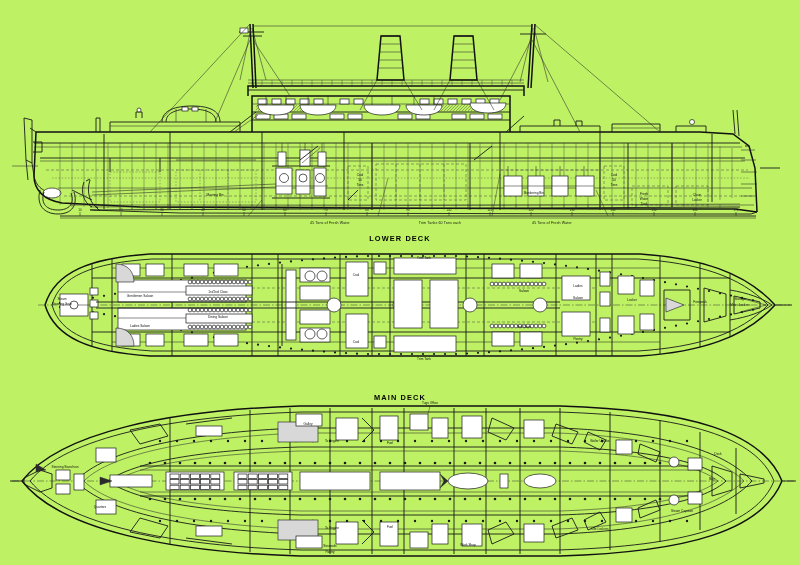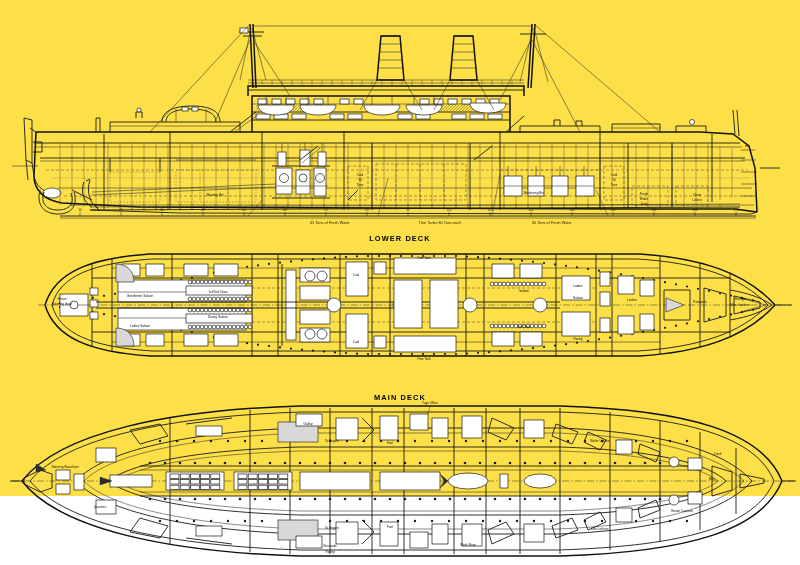--- a/index.html
+++ b/index.html
@@ -1,18 +1,18 @@
 <!DOCTYPE html>
 <html><head>
 <meta charset="utf-8">
 <style>
   html,body{margin:0;padding:0;background:#ffffff;}
   body{width:800px;height:565px;overflow:hidden;
        font-family:"Liberation Sans",sans-serif;color:#111;}
-  #sheet{position:relative;width:800px;height:496px;background:#fde047;}
+  #sheet{position:relative;width:800px;height:565px;background:#bef264;}
   svg{display:block;}
   .ln{fill:none;stroke:#1a1a1a;stroke-width:.9;}
   .lnT{fill:none;stroke:#2a2a2a;stroke-width:.55;}
   .lnH{fill:none;stroke:#3a3a3a;stroke-width:.4;}
   .lnB{fill:none;stroke:#111;stroke-width:1.5;}
   .dsh{fill:none;stroke:#444;stroke-width:.5;stroke-dasharray:3 2;}
   .dsh2{fill:none;stroke:#555;stroke-width:.45;stroke-dasharray:1.6 1.6;}
   .cl{fill:none;stroke:#333;stroke-width:.5;stroke-dasharray:7 2 1.5 2;}
   .fillw{fill:#ffffff;stroke:#1a1a1a;stroke-width:.7;}
   .fillg{fill:#d8d8d8;stroke:#1a1a1a;stroke-width:.6;}

